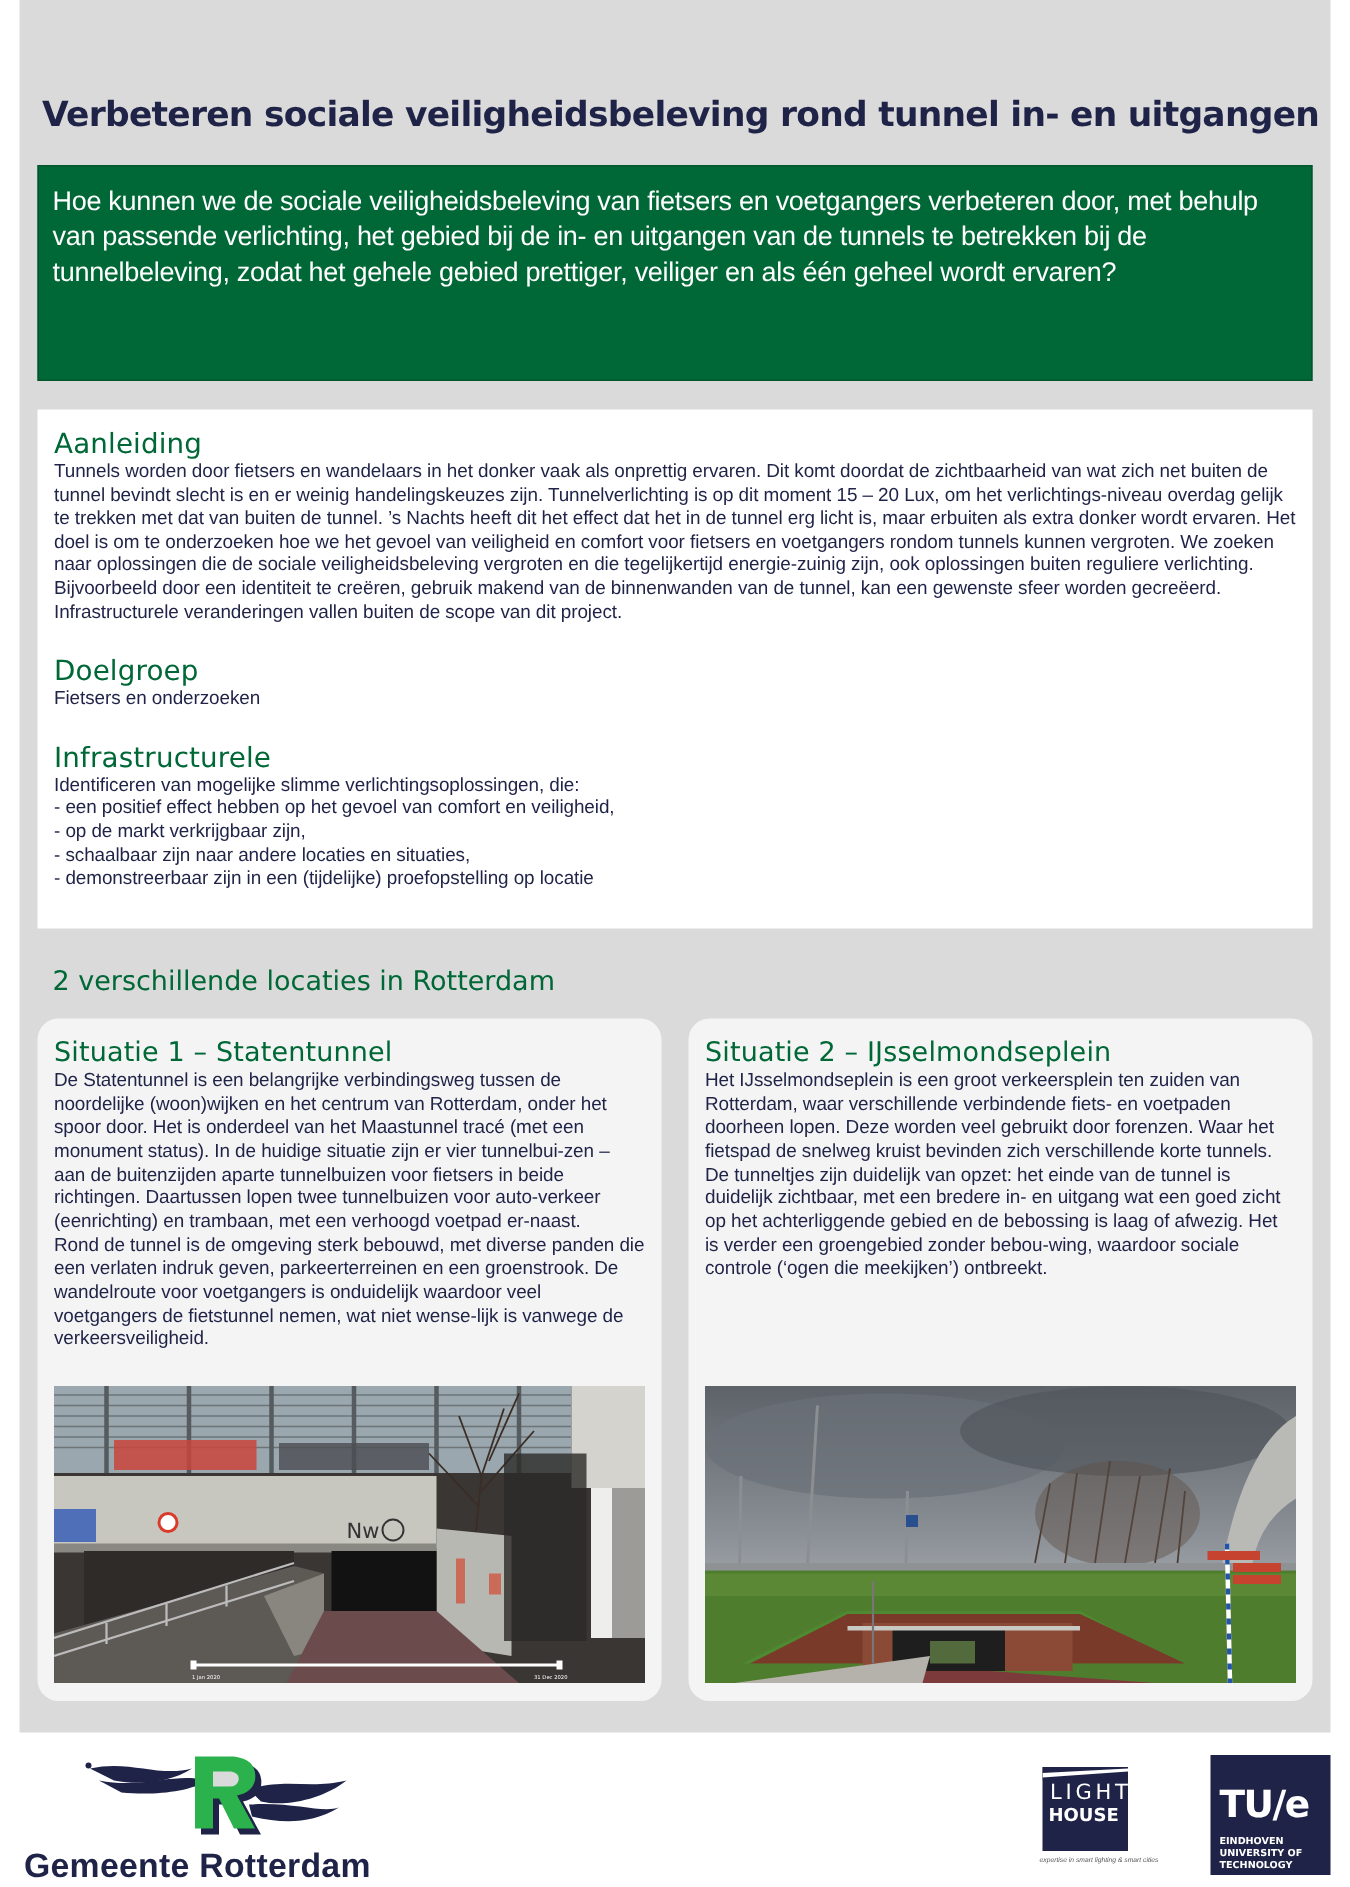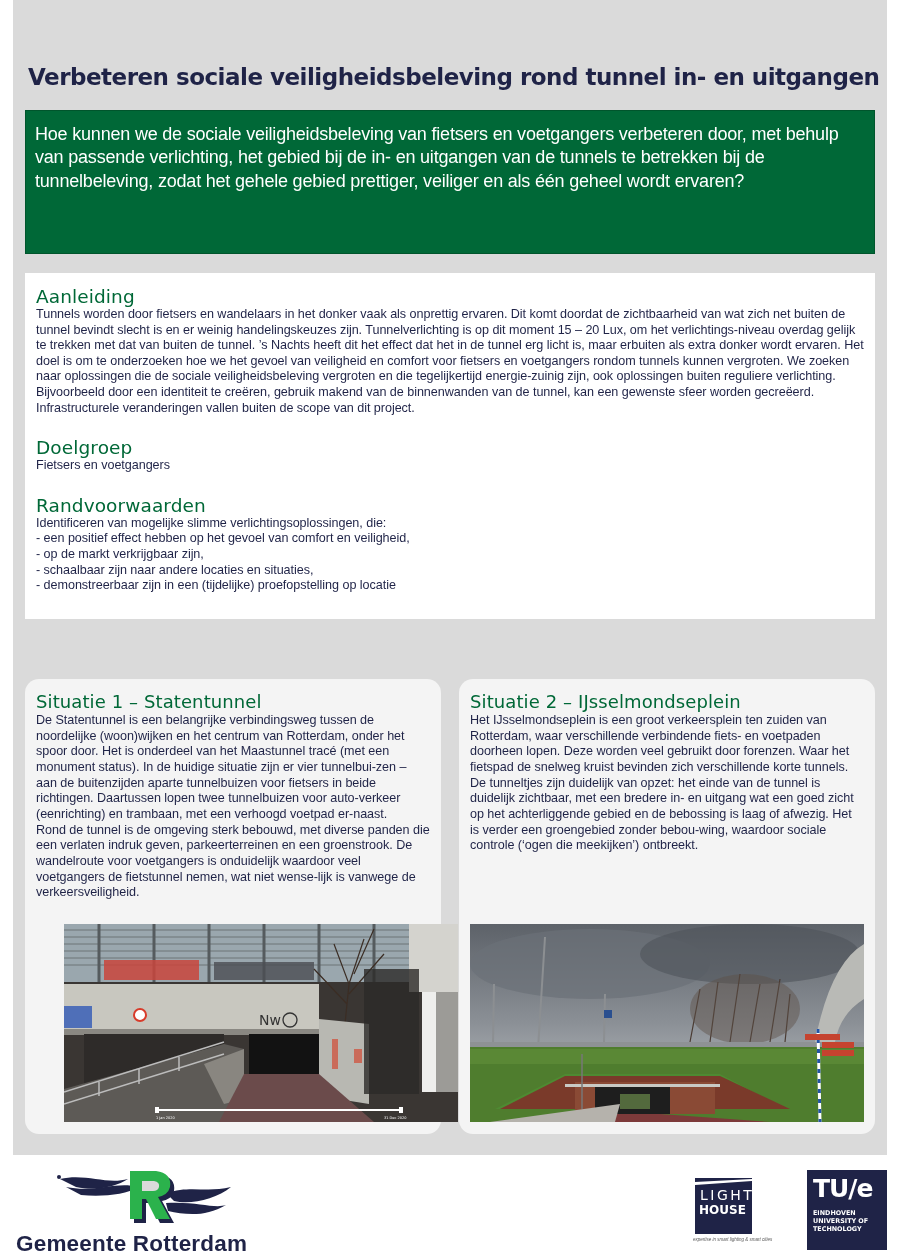--- a/index.html
+++ b/index.html
@@ -24,32 +24,32 @@
 
     .locations-heading { position: absolute; left: 22px; top: 644px; color: #006837; font-size: 18px; font-family: "DejaVu Sans", sans-serif; }
 
     .situation { position: absolute; top: 679px; width: 416px; height: 455px; background: #f4f4f4; padding: 13px 11px; border-radius: 14px; }
     .situation.s1 { left: 12px; }
     .situation.s2 { left: 446px; }
     .situation .h2 { font-size: 18px; margin-bottom: 1px; }
     .situation .body-text { font-size: 12.6px; line-height: 15.65px; }
 
     .photo { position: absolute; top: 245px; width: 394px; height: 198px; overflow: hidden; }
-    .s1 .photo { left: 11px; margin-left: 28px; }
+    .s1 .photo { left: 11px; }
     .s2 .photo { left: 11px; }
 
     .footer-logo-rdam { position: absolute; left: 16px; top: 1165px; width: 290px; height: 90px; }
     .rdam-name { position: absolute; left: 0; top: 66px; font-family: "Liberation Sans", sans-serif; font-weight: bold; font-size: 22.5px; color: #1f2347; letter-spacing: 0.2px; }
 
     .lighthouse { position: absolute; left: 695px; top: 1178px; width: 57px; height: 56px; background: #1f2347; }
     .lighthouse .lh-light { position: absolute; left: 5px; top: 9px; font-size: 14px; color: #ffffff; letter-spacing: 2.5px; font-family: "DejaVu Sans", sans-serif; }
     .lighthouse .lh-house { position: absolute; left: 4px; top: 25px; font-size: 12px; color: #ffffff; font-weight: bold; font-family: "DejaVu Sans", sans-serif; }
     .lh-tag { position: absolute; left: 693px; top: 1237px; font-size: 4.5px; color: #555555; font-style: italic; white-space: nowrap; }
 
-    .tue { position: absolute; left: 807px; top: 1170px; width: 80px; height: 80px; background: #1f2347; color: #ffffff; padding: 5px 6px; }
+    .tue { position: absolute; left: 807px; top: 1170px; width: 80px; height: 80px; background: #1f2347; color: #ffffff; padding: 19px 6px; }
     .tue .big { font-family: "DejaVu Sans", sans-serif; font-weight: bold; font-size: 25px; line-height: 28px; letter-spacing: -1px; }
     .tue .small { font-family: "DejaVu Sans", sans-serif; font-weight: bold; font-size: 6.4px; line-height: 8px; margin-top: 6px; }
   </style>
 </head>
 <body>
 
 <div class="poster">
 
   <h2 class="subtitle">Verbeteren sociale veiligheidsbeleving rond tunnel in- en uitgangen</h2>
 
@@ -58,34 +58,35 @@
   </section>
 
   <section class="intro">
     <div>
       <div class="h2">Aanleiding</div>
       <p class="body-text">Tunnels worden door fietsers en wandelaars in het donker vaak als onprettig ervaren. Dit komt doordat de zichtbaarheid van wat zich net buiten de tunnel bevindt slecht is en er weinig handelingskeuzes zijn. Tunnelverlichting is op dit moment 15 – 20 Lux, om het verlichtings-niveau overdag gelijk te trekken met dat van buiten de tunnel. ’s Nachts heeft dit het effect dat het in de tunnel erg licht is, maar erbuiten als extra donker wordt ervaren. Het doel is om te onderzoeken hoe we het gevoel van veiligheid en comfort voor fietsers en voetgangers rondom tunnels kunnen vergroten. We zoeken naar oplossingen die de sociale veiligheidsbeleving vergroten en die tegelijkertijd energie-zuinig zijn, ook oplossingen buiten reguliere verlichting.</p>
       <p class="body-text">Bijvoorbeeld door een identiteit te creëren, gebruik makend van de binnenwanden van de tunnel, kan een gewenste sfeer worden gecreëerd. Infrastructurele veranderingen vallen buiten de scope van dit project.</p>
     </div>
     <div class="sec2">
       <div class="h2">Doelgroep</div>
-      <p class="body-text">Fietsers en voetgangers</p>
+      <p class="body-text">Fietsers en onderzoeken</p>
     </div>
     <div class="sec3">
-      <div class="h2">Randvoorwaarden</div>
+      <div class="h2">Infrastructurele</div>
       <p class="body-text">Identificeren van mogelijke slimme verlichtingsoplossingen, die:</p>
       <div class="body-text">
         <span class="list-item">-  een positief effect hebben op het gevoel van comfort en veiligheid,</span>
         <span class="list-item">-  op de markt verkrijgbaar zijn,</span>
         <span class="list-item">-  schaalbaar zijn naar andere locaties en situaties,</span>
         <span class="list-item">-  demonstreerbaar zijn in een (tijdelijke) proefopstelling op locatie</span>
       </div>
     </div>
   </section>
 
+  <div class="locations-heading">2 verschillende locaties in Rotterdam</div>
 
   <section class="situation s1">
     <div class="h2">Situatie 1 – Statentunnel</div>
     <p class="body-text">De Statentunnel is een belangrijke verbindingsweg tussen de noordelijke (woon)wijken en het centrum van Rotterdam, onder het spoor door. Het is onderdeel van het Maastunnel tracé (met een monument status). In de huidige situatie zijn er vier tunnelbui-zen – aan de buitenzijden aparte tunnelbuizen voor fietsers in beide richtingen. Daartussen lopen twee tunnelbuizen voor auto-verkeer (eenrichting) en trambaan, met een verhoogd voetpad er-naast.</p>
     <p class="body-text">Rond de tunnel is de omgeving sterk bebouwd, met diverse panden die een verlaten indruk geven, parkeerterreinen en een groenstrook. De wandelroute voor voetgangers is onduidelijk waardoor veel voetgangers de fietstunnel nemen, wat niet wense-lijk is vanwege de verkeersveiligheid.</p>
 
     <div class="photo" role="img" aria-label="Statentunnel fietstunnel met graffiti">
       <svg width="394" height="198" viewBox="0 0 394 198" xmlns="http://www.w3.org/2000/svg">
         <rect x="0" y="0" width="394" height="198" fill="#3a3633"></rect>
 

